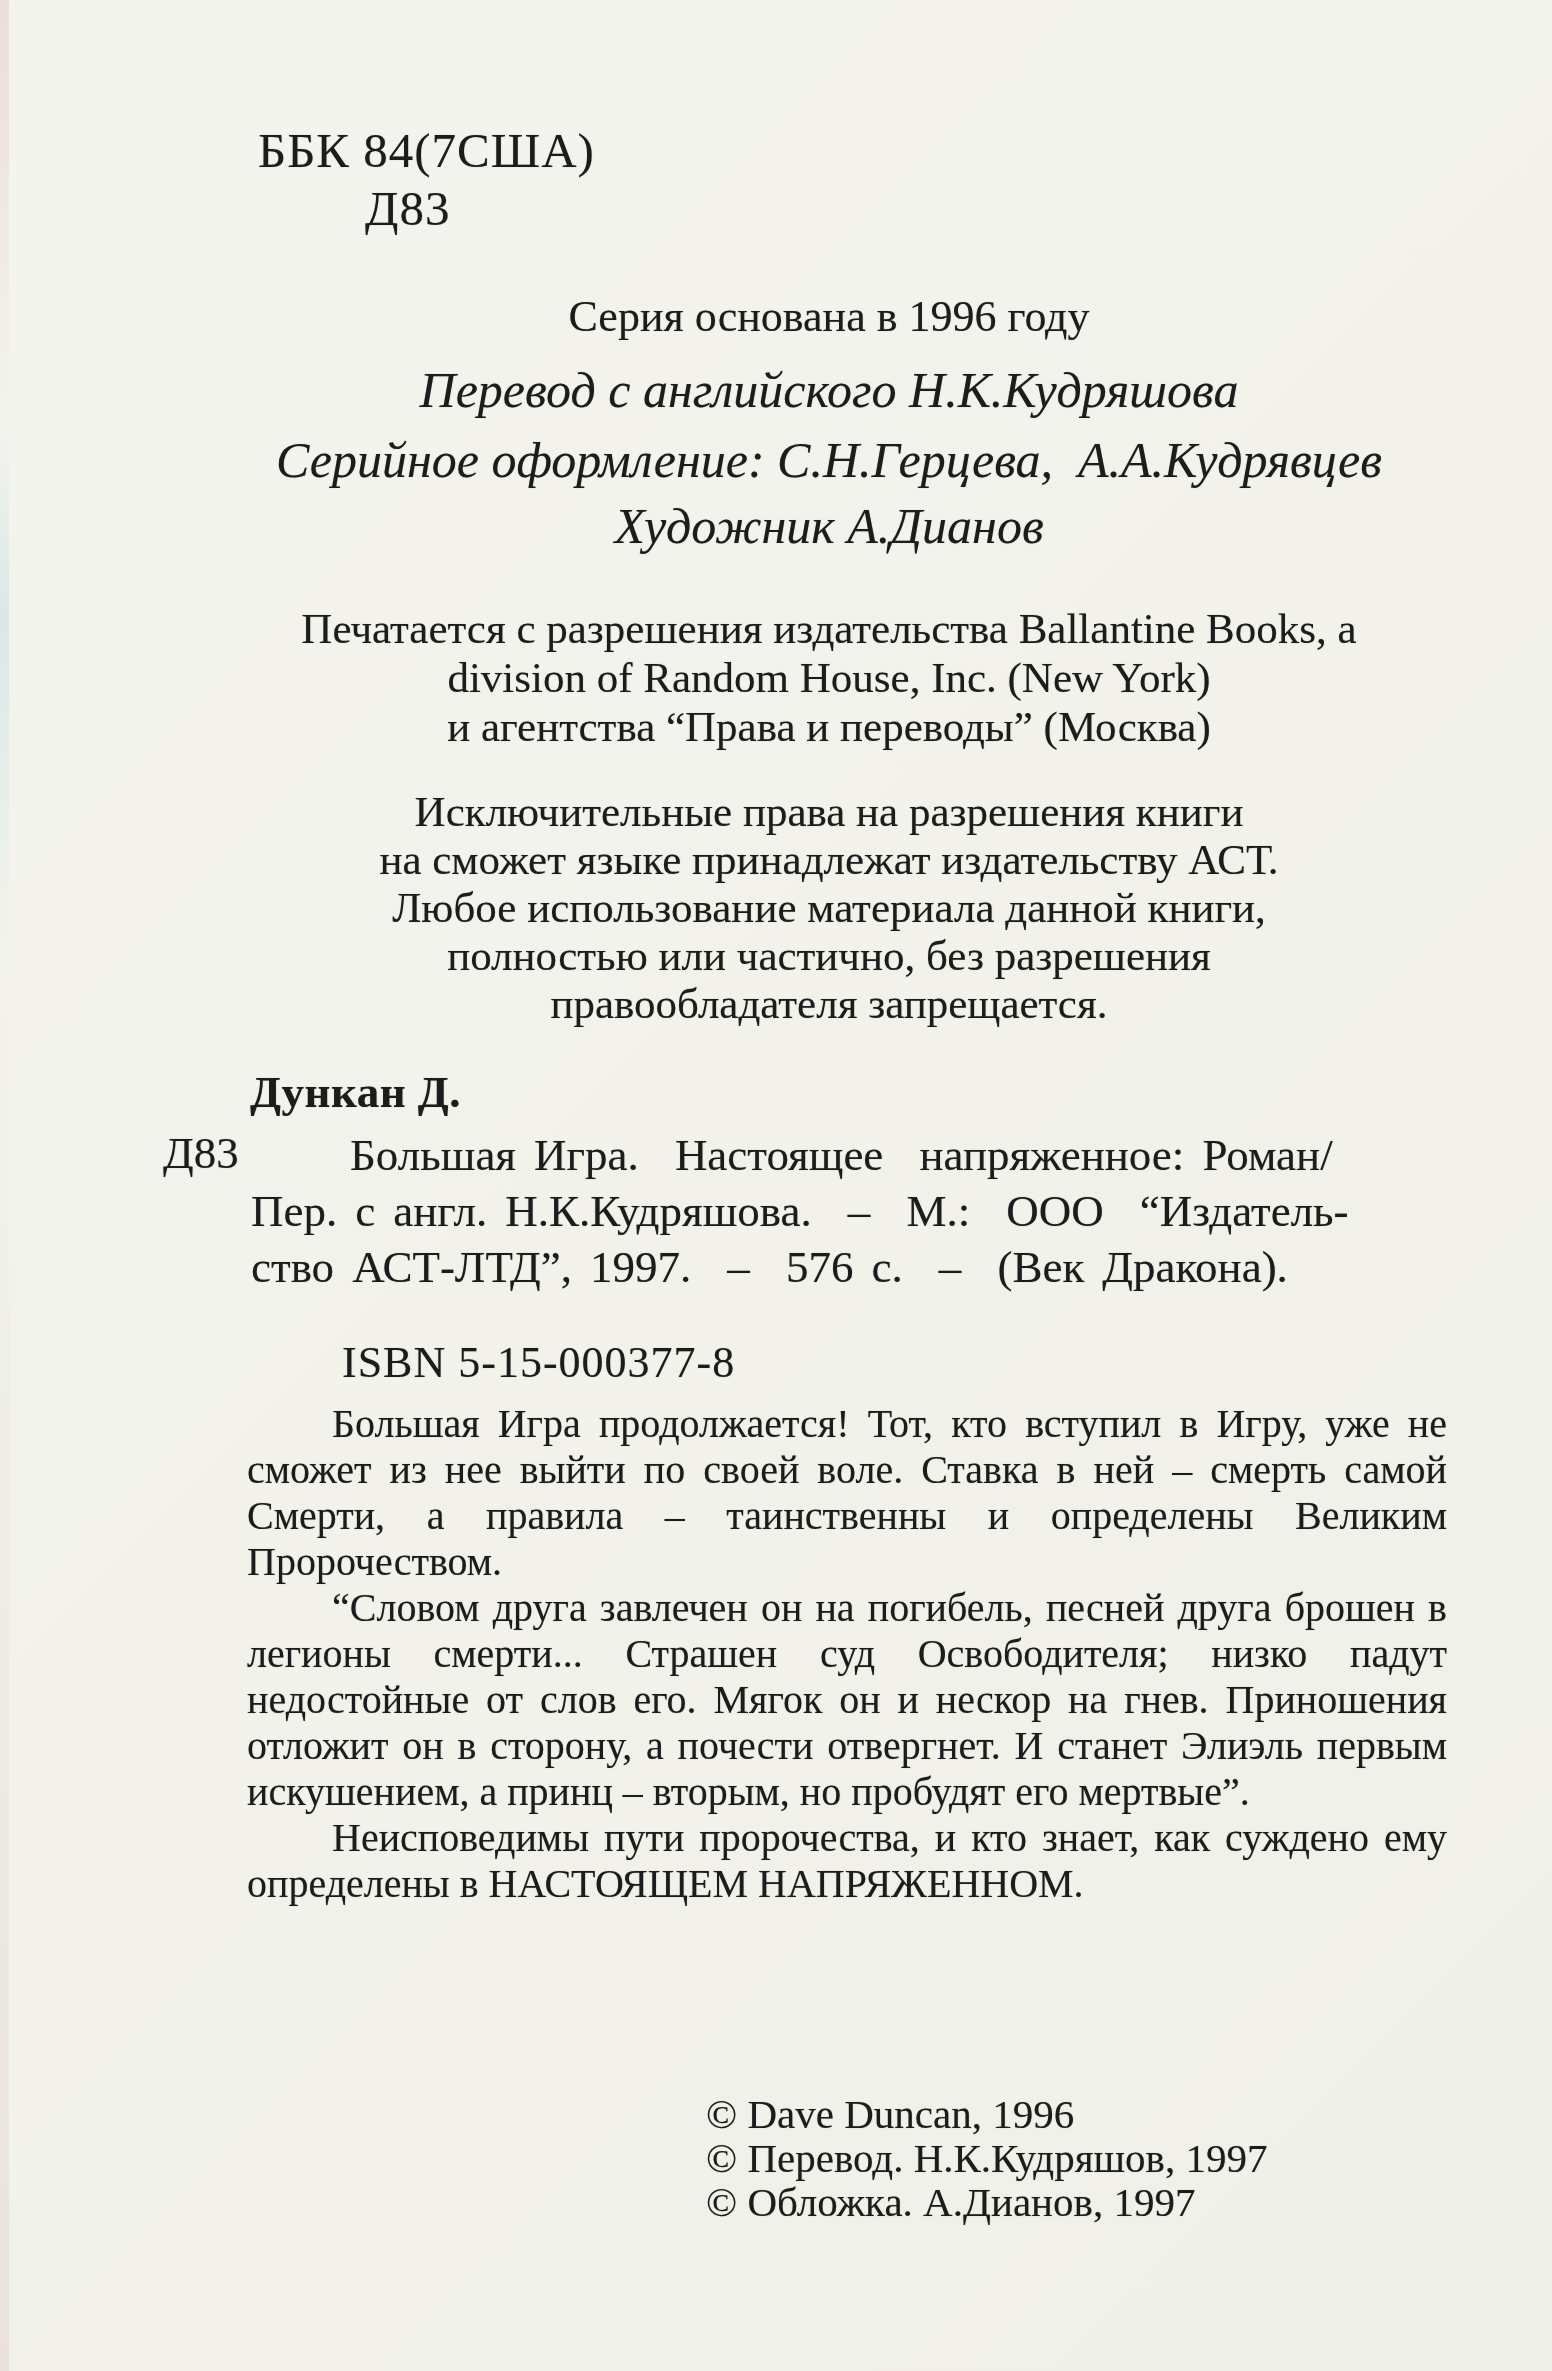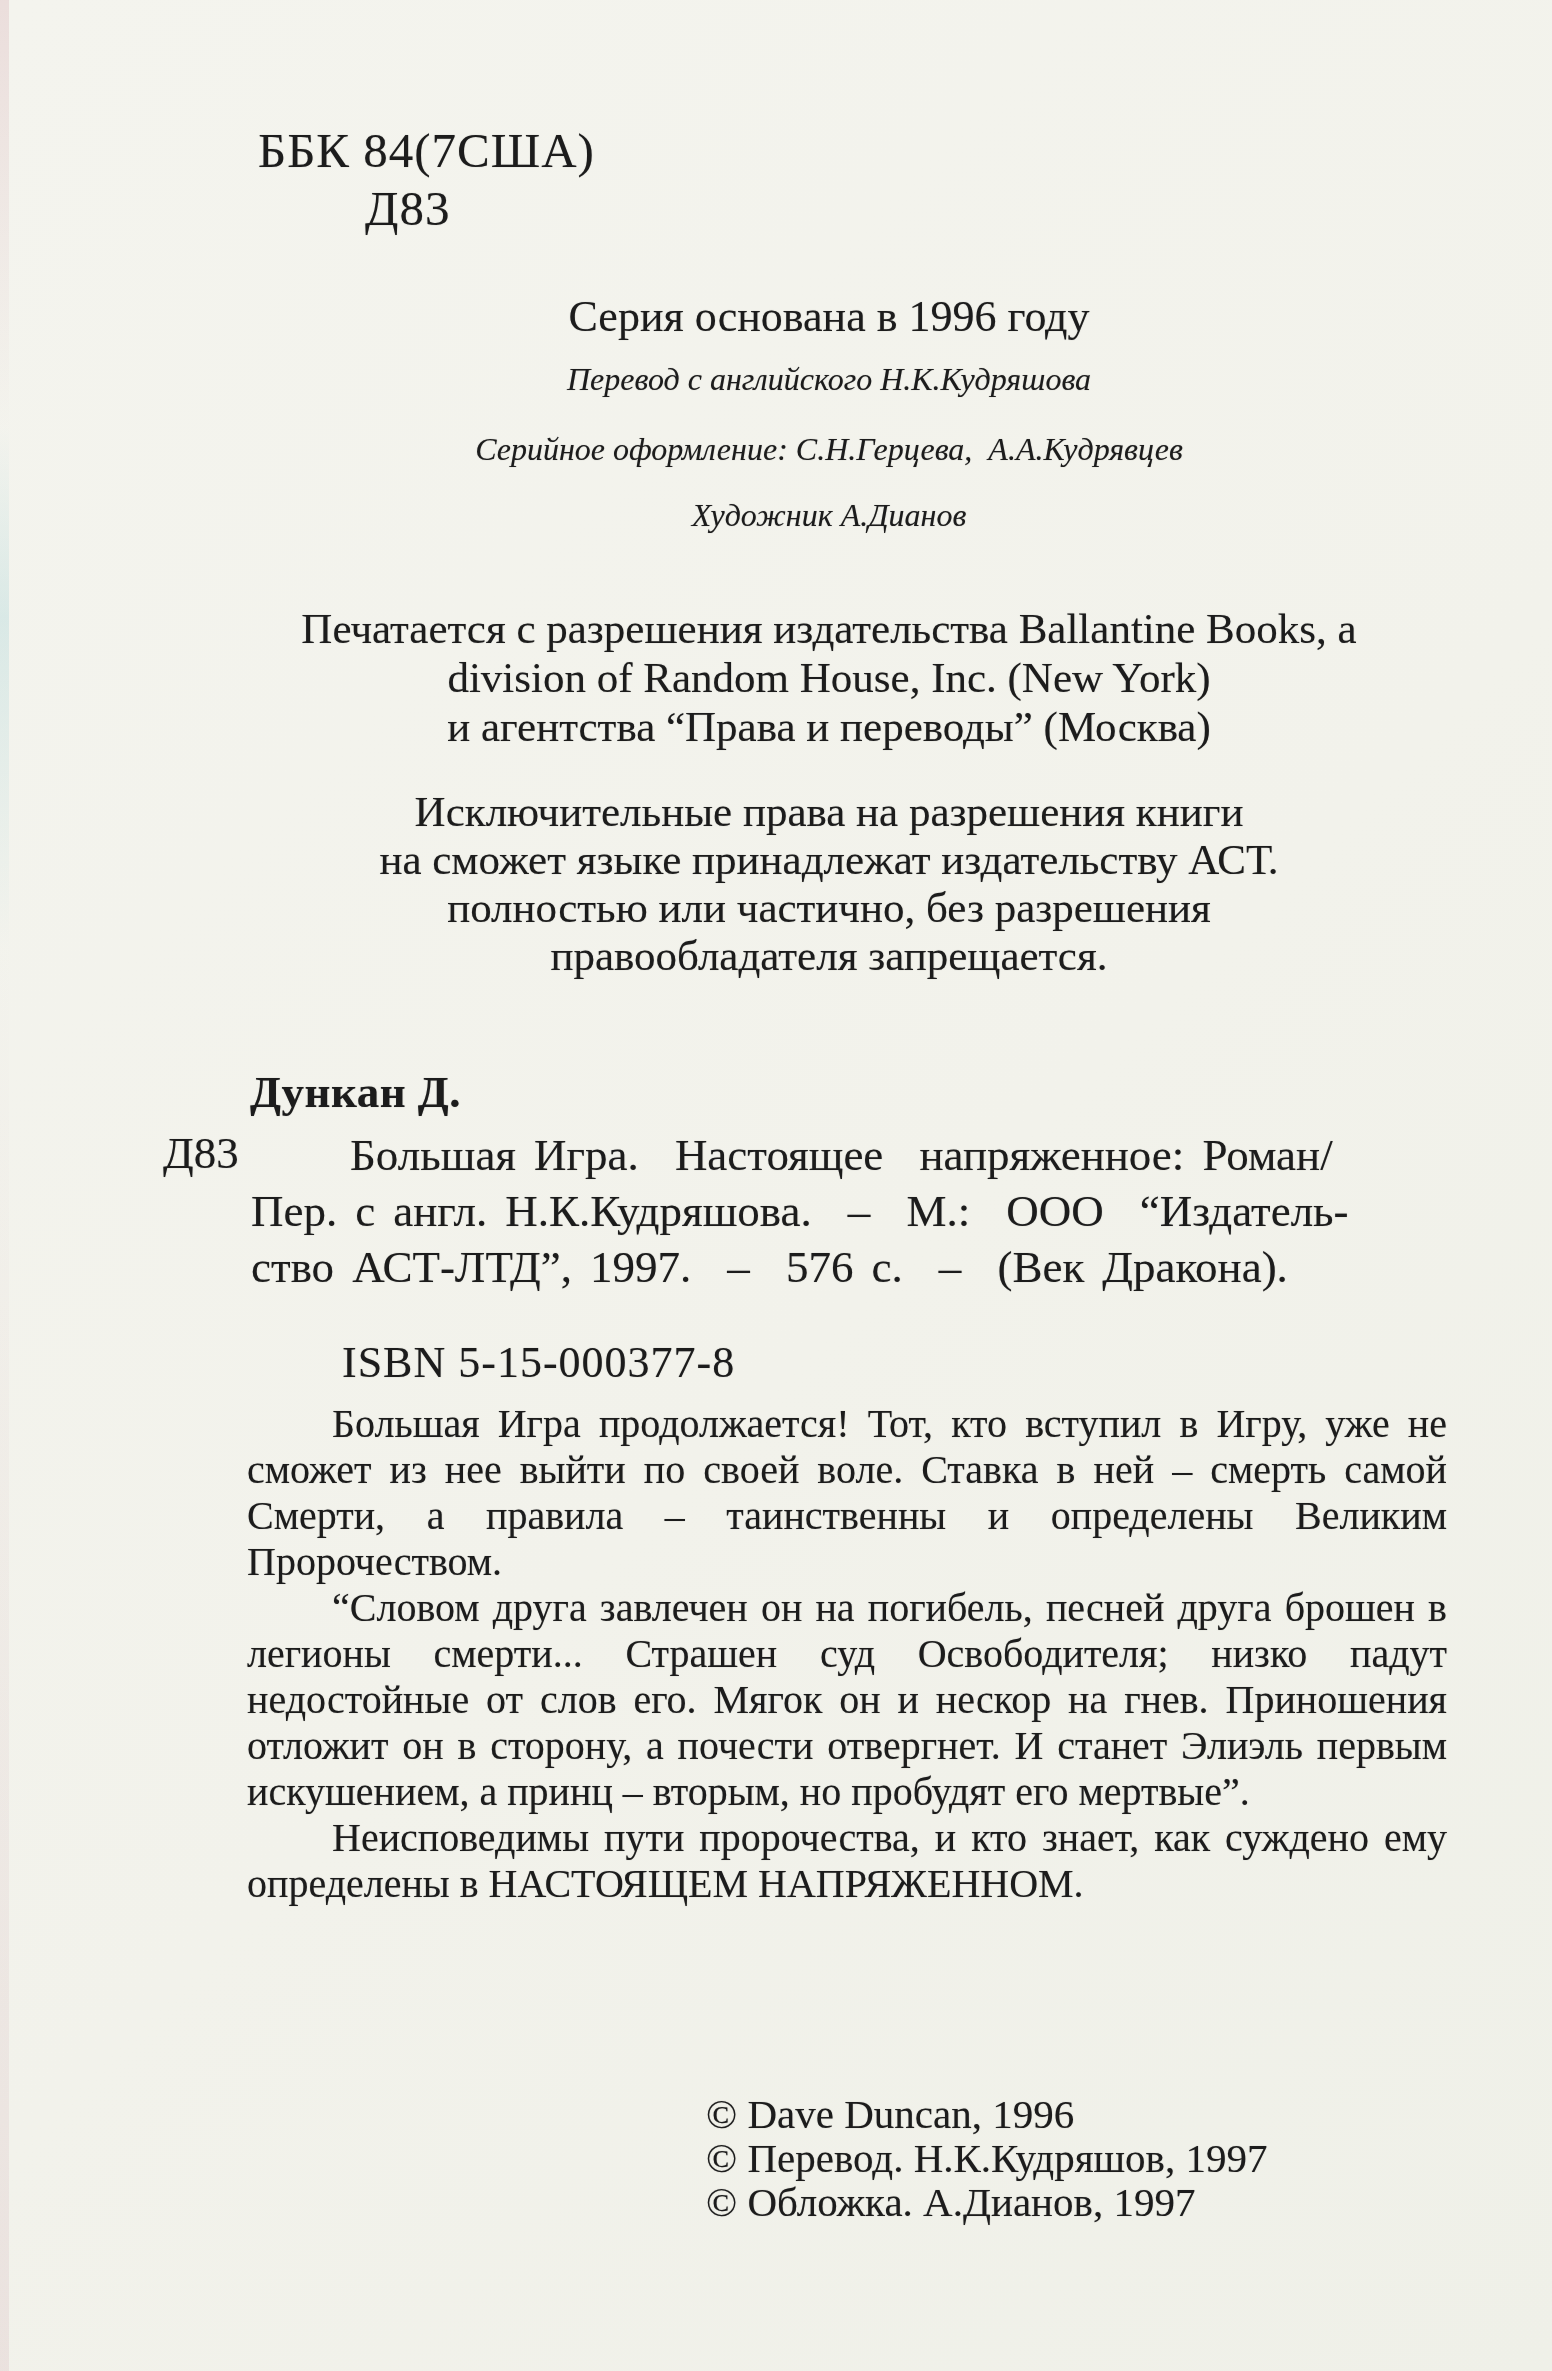--- a/index.html
+++ b/index.html
@@ -35,21 +35,21 @@
     font-size: 49px; line-height: 58px;
     letter-spacing: 1px;
   }
   .bbk-sign { margin-left: 107px; }
 
   .centercol {
     left: 116px; width: 1426px;
     text-align: center;
   }
   .series   { top: 291px; font-size: 44px; }
-  .credit   { font-style: italic; font-size: 32px; white-space: pre; }
+  .credit   { font-style: italic; font-size: 50px; white-space: pre; }
   .translator { top: 361px; }
   .design     { top: 431px; }
   .artist     { top: 497px; }
 
   .permission { top: 604px; font-size: 43px; line-height: 49px; }
   .rights     { top: 788px; font-size: 43px; line-height: 48px; }
 
   .author-heading {
     left: 250px; top: 1066px;
     font-size: 45px; font-weight: bold;
@@ -92,20 +92,21 @@
 
   <div class="abs centercol permission">
     <div>Печатается с разрешения издательства Ballantine Books, a</div>
     <div>division of Random House, Inc. (New York)</div>
     <div>и агентства “Права и переводы” (Москва)</div>
   </div>
 
   <div class="abs centercol rights">
     <div>Исключительные права на разрешения книги</div>
     <div>на сможет языке принадлежат издательству АСТ.</div>
+    <div>Любое использование материала данной книги,</div>
     <div>полностью или частично, без разрешения</div>
     <div>правообладателя запрещается.</div>
   </div>
 
   <div class="abs author-heading">Дункан Д.</div>
   <div class="abs catalog-sign">Д83</div>
 
   <div class="abs catalog">
     <div class="cat-line first">Большая Игра.  Настоящее  напряженное: Роман/</div>
     <div class="cat-line">Пер. с англ. Н.К.Кудряшова.  –  М.:  ООО  “Издатель-</div>

